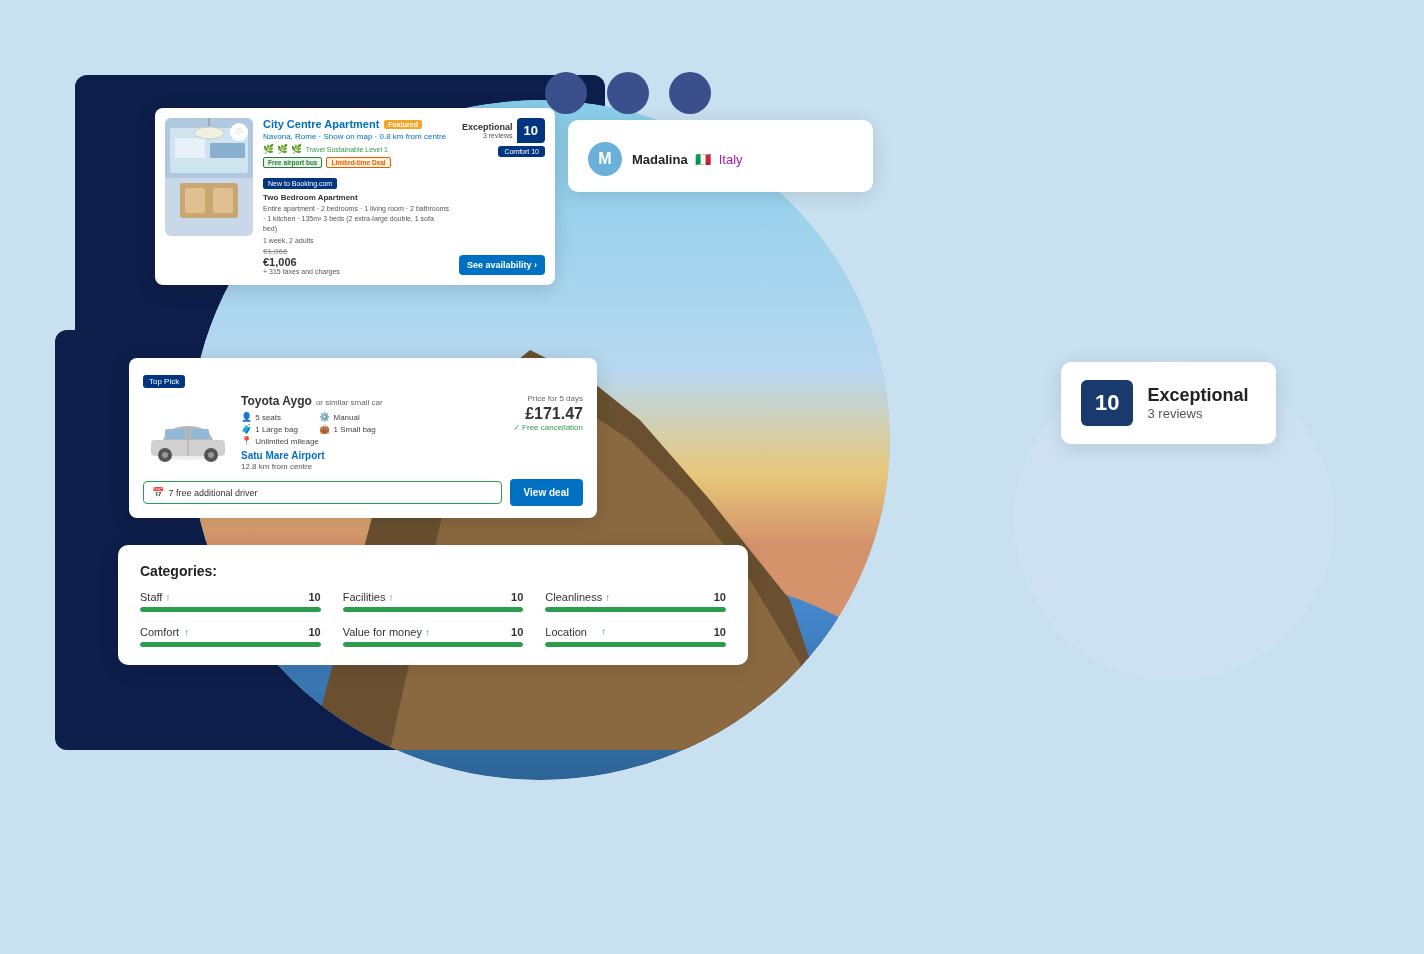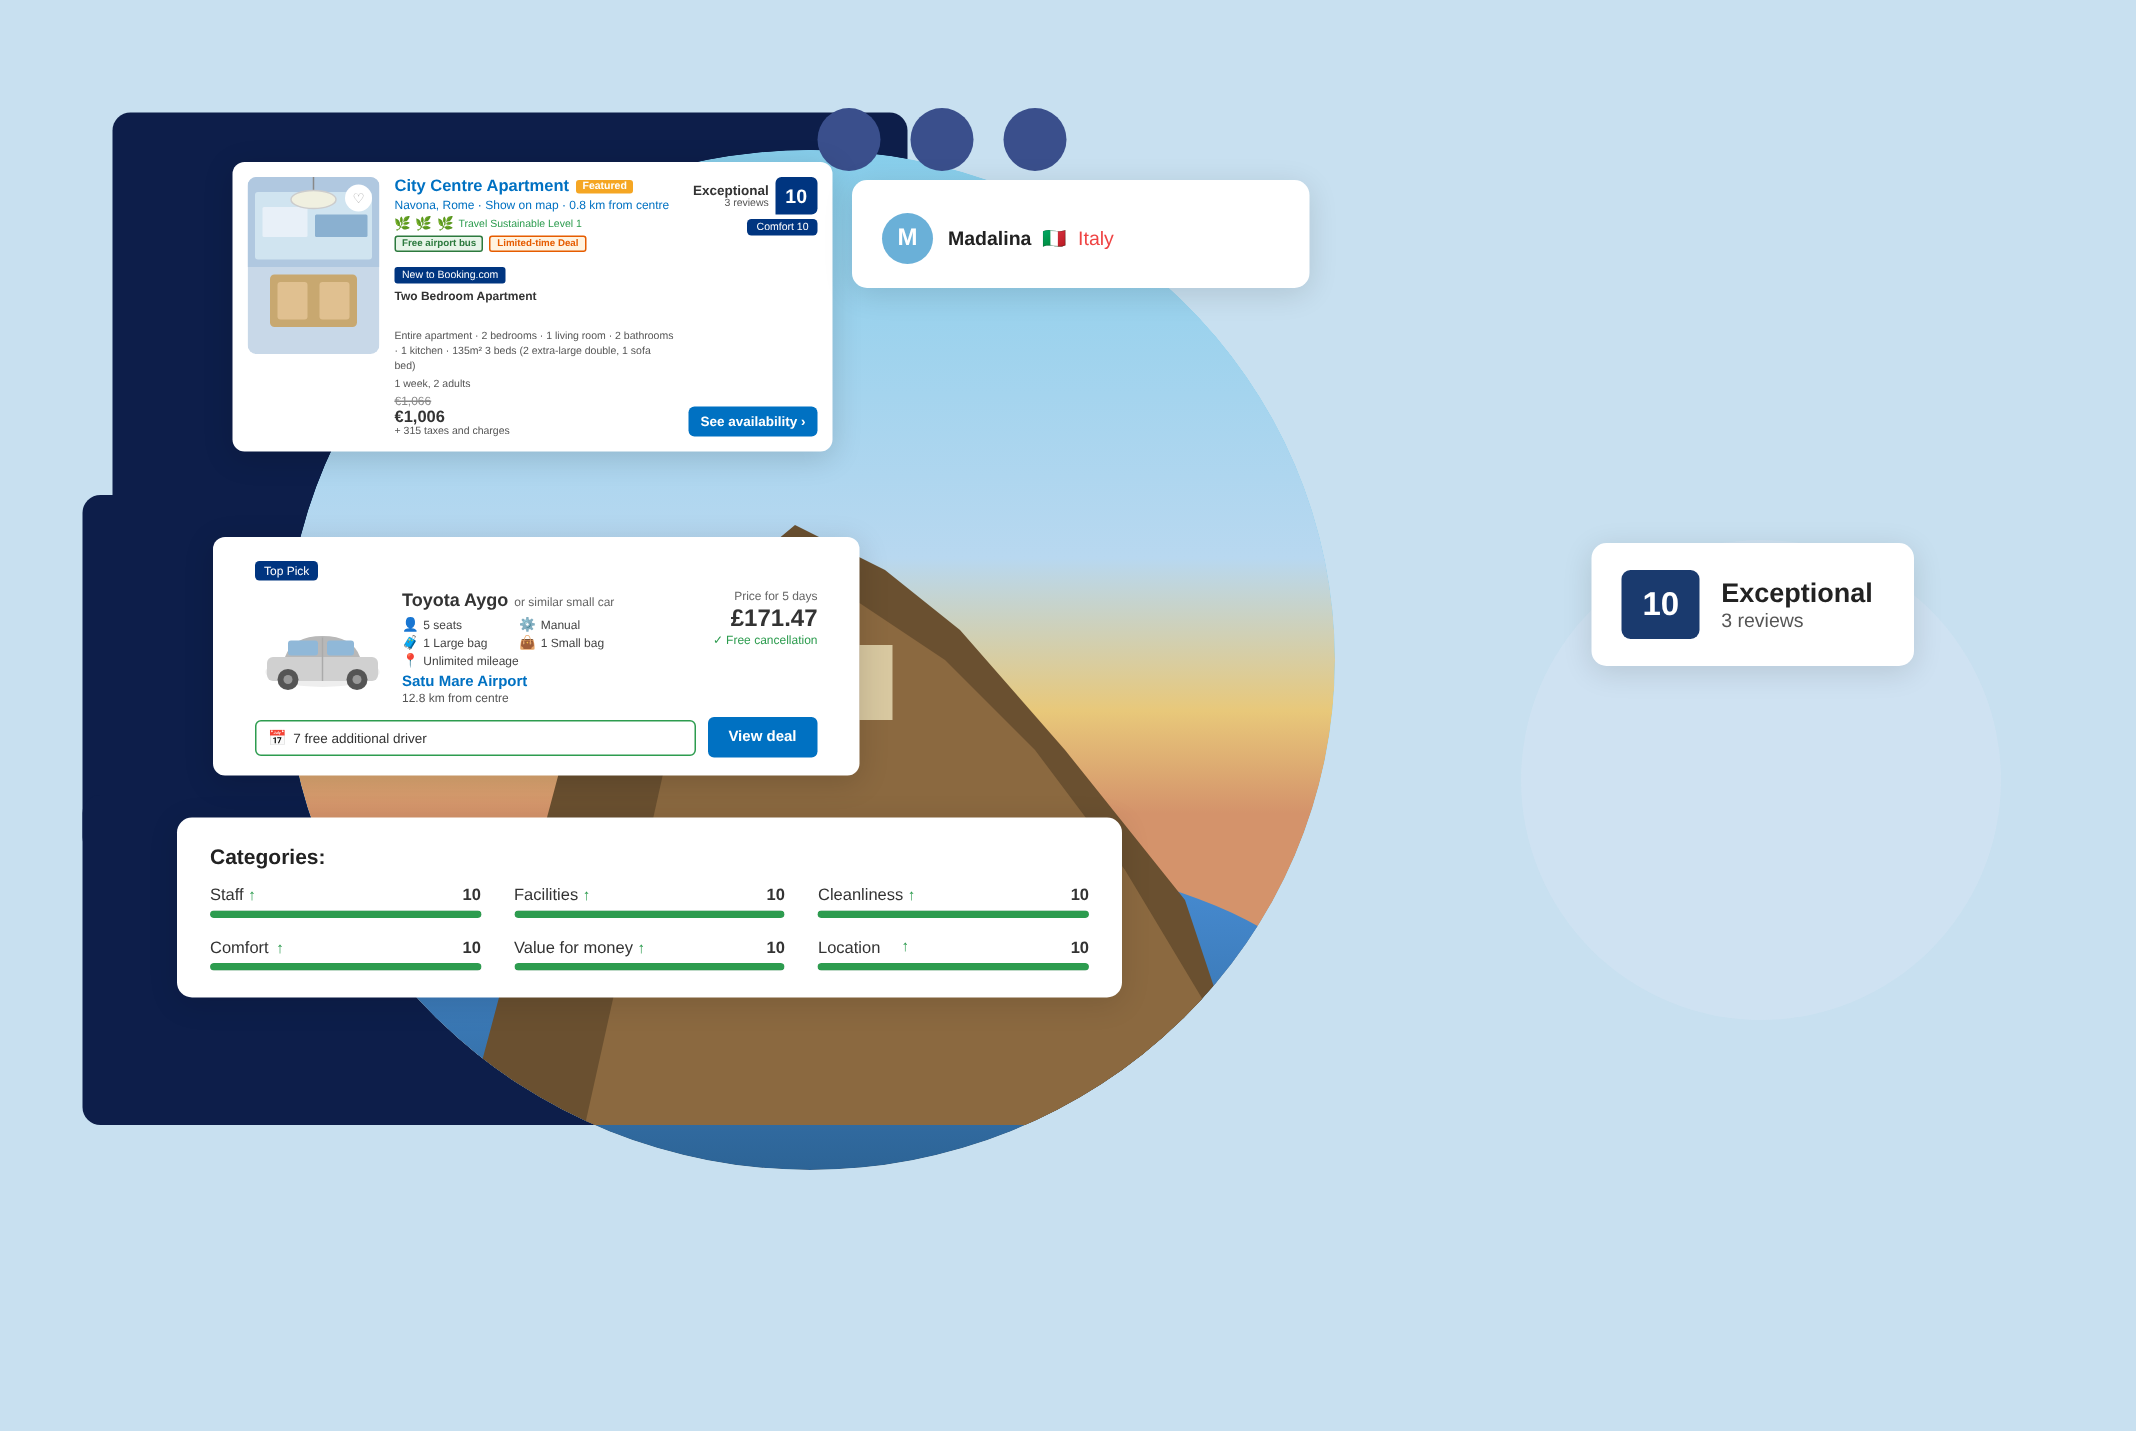--- a/index.html
+++ b/index.html
@@ -106,21 +106,21 @@
       <span style="color:#2d9c4f;font-size:9px;">🌿</span>
       <span style="color:#2d9c4f;font-size:9px;">🌿</span>
       <span style="color:#2d9c4f;font-size:9px;">🌿</span>
       <span style="font-size:7px;color:#2d9c4f;">Travel Sustainable Level 1</span>
     </div>
     <div style="display:flex;gap:4px;margin-bottom:4px;">
       <span style="background:#e8f5e9;color:#2d7a3e;border:1px solid #2d7a3e;font-size:6.5px;padding:1px 4px;border-radius:2px;font-weight:600;">Free airport bus</span>
       <span style="background:#fff3e0;color:#e65c00;border:1px solid #e65c00;font-size:6.5px;padding:1px 4px;border-radius:2px;font-weight:600;">Limited-time Deal</span>
     </div>
     <div style="background:#003580;color:white;font-size:7px;padding:2px 5px;border-radius:2px;margin-bottom:4px;display:inline-block;">New to Booking.com</div>
-    <div style="font-size:8px;font-weight:700;color:#333;margin-bottom:18px;">Two Bedroom Apartment</div>
+    <div style="font-size:8px;font-weight:700;color:#333;margin-bottom:2px;">Two Bedroom Apartment</div>
     <div style="font-size:7px;color:#555;line-height:1.4;margin-bottom:4px;">Entire apartment · 2 bedrooms · 1 living room · 2 bathrooms · 1 kitchen · 135m²  3 beds (2 extra-large double, 1 sofa bed)</div>
     <div style="display:flex;align-items:center;justify-content:space-between;margin-bottom:3px;">
       <span style="font-size:7px;color:#555;">1 week, 2 adults</span>
     </div>
     <div style="display:flex;align-items:flex-end;justify-content:space-between;">
       <div>
         <div style="font-size:8px;text-decoration:line-through;color:#888;">€1,066</div>
         <div style="font-size:11px;font-weight:700;color:#333;">€1,006</div>
         <div style="font-size:7px;color:#555;">+ 315 taxes and charges</div>
       </div>
@@ -141,34 +141,34 @@
 </div>
 
 <div style="position:absolute;top:120px;left:568px;width:305px;background:white;border-radius:10px;box-shadow:0 4px 20px rgba(0,0,0,0.12);padding:22px 20px 16px;z-index:10;">
   <div style="display:flex;align-items:center;gap:10px;">
     <div style="width:34px;height:34px;border-radius:50%;background:#6ab0d8;display:flex;align-items:center;justify-content:center;color:white;font-size:16px;font-weight:700;">
       <span>M</span>
     </div>
     <div>
       <span style="font-size:13px;font-weight:600;color:#222;">Madalina</span>
       <span style="font-size:13px;margin:0 3px;">🇮🇹</span>
-      <span style="font-size:13px;color:#ef4444;">Italy</span>
+      <span style="font-size:13px;color:#a21caf;">Italy</span>
     </div>
   </div>
 </div>
 
 <div style="position:absolute;top:362px;right:148px;width:215px;background:white;border-radius:10px;box-shadow:0 4px 20px rgba(0,0,0,0.12);padding:18px 20px;display:flex;align-items:center;gap:14px;z-index:10;">
   <div style="background:#1a3a6e;color:white;font-size:22px;font-weight:700;padding:10px 14px;border-radius:6px;flex-shrink:0;">10</div>
   <div>
     <div style="font-size:18px;font-weight:700;color:#222;">Exceptional</div>
     <div style="font-size:13px;color:#555;">3 reviews</div>
   </div>
 </div>
 
-<div style="position:absolute;top:358px;left:142px;width:431px;background:white;border-radius:8px;box-shadow:0 4px 20px rgba(0,0,0,0.15);padding:12px 28px;z-index:10;">
+<div style="position:absolute;top:358px;left:129px;width:468px;background:white;border-radius:8px;box-shadow:0 4px 20px rgba(0,0,0,0.15);padding:12px 14px;z-index:10;">
   <div style="background:#003580;color:white;font-size:8px;padding:2px 6px;border-radius:3px;display:inline-block;margin-bottom:6px;">Top Pick</div>
   <div style="display:flex;gap:8px;align-items:flex-end;">
 
     <div style="flex-shrink:0;width:90px;">
       <svg width="90" height="55" viewBox="0 0 90 55" xmlns="http://www.w3.org/2000/svg">
 
         <ellipse cx="45" cy="38" rx="38" ry="10" fill="#c8c8c8" opacity="0.3"></ellipse>
         <rect x="8" y="28" width="74" height="16" rx="4" fill="#d0d0d0"></rect>
         <path d="M20 28 Q25 14 45 14 Q65 14 70 28 Z" fill="#b8b8b8"></path>
         <rect x="22" y="17" width="20" height="10" rx="2" fill="#90b8d8"></rect>

